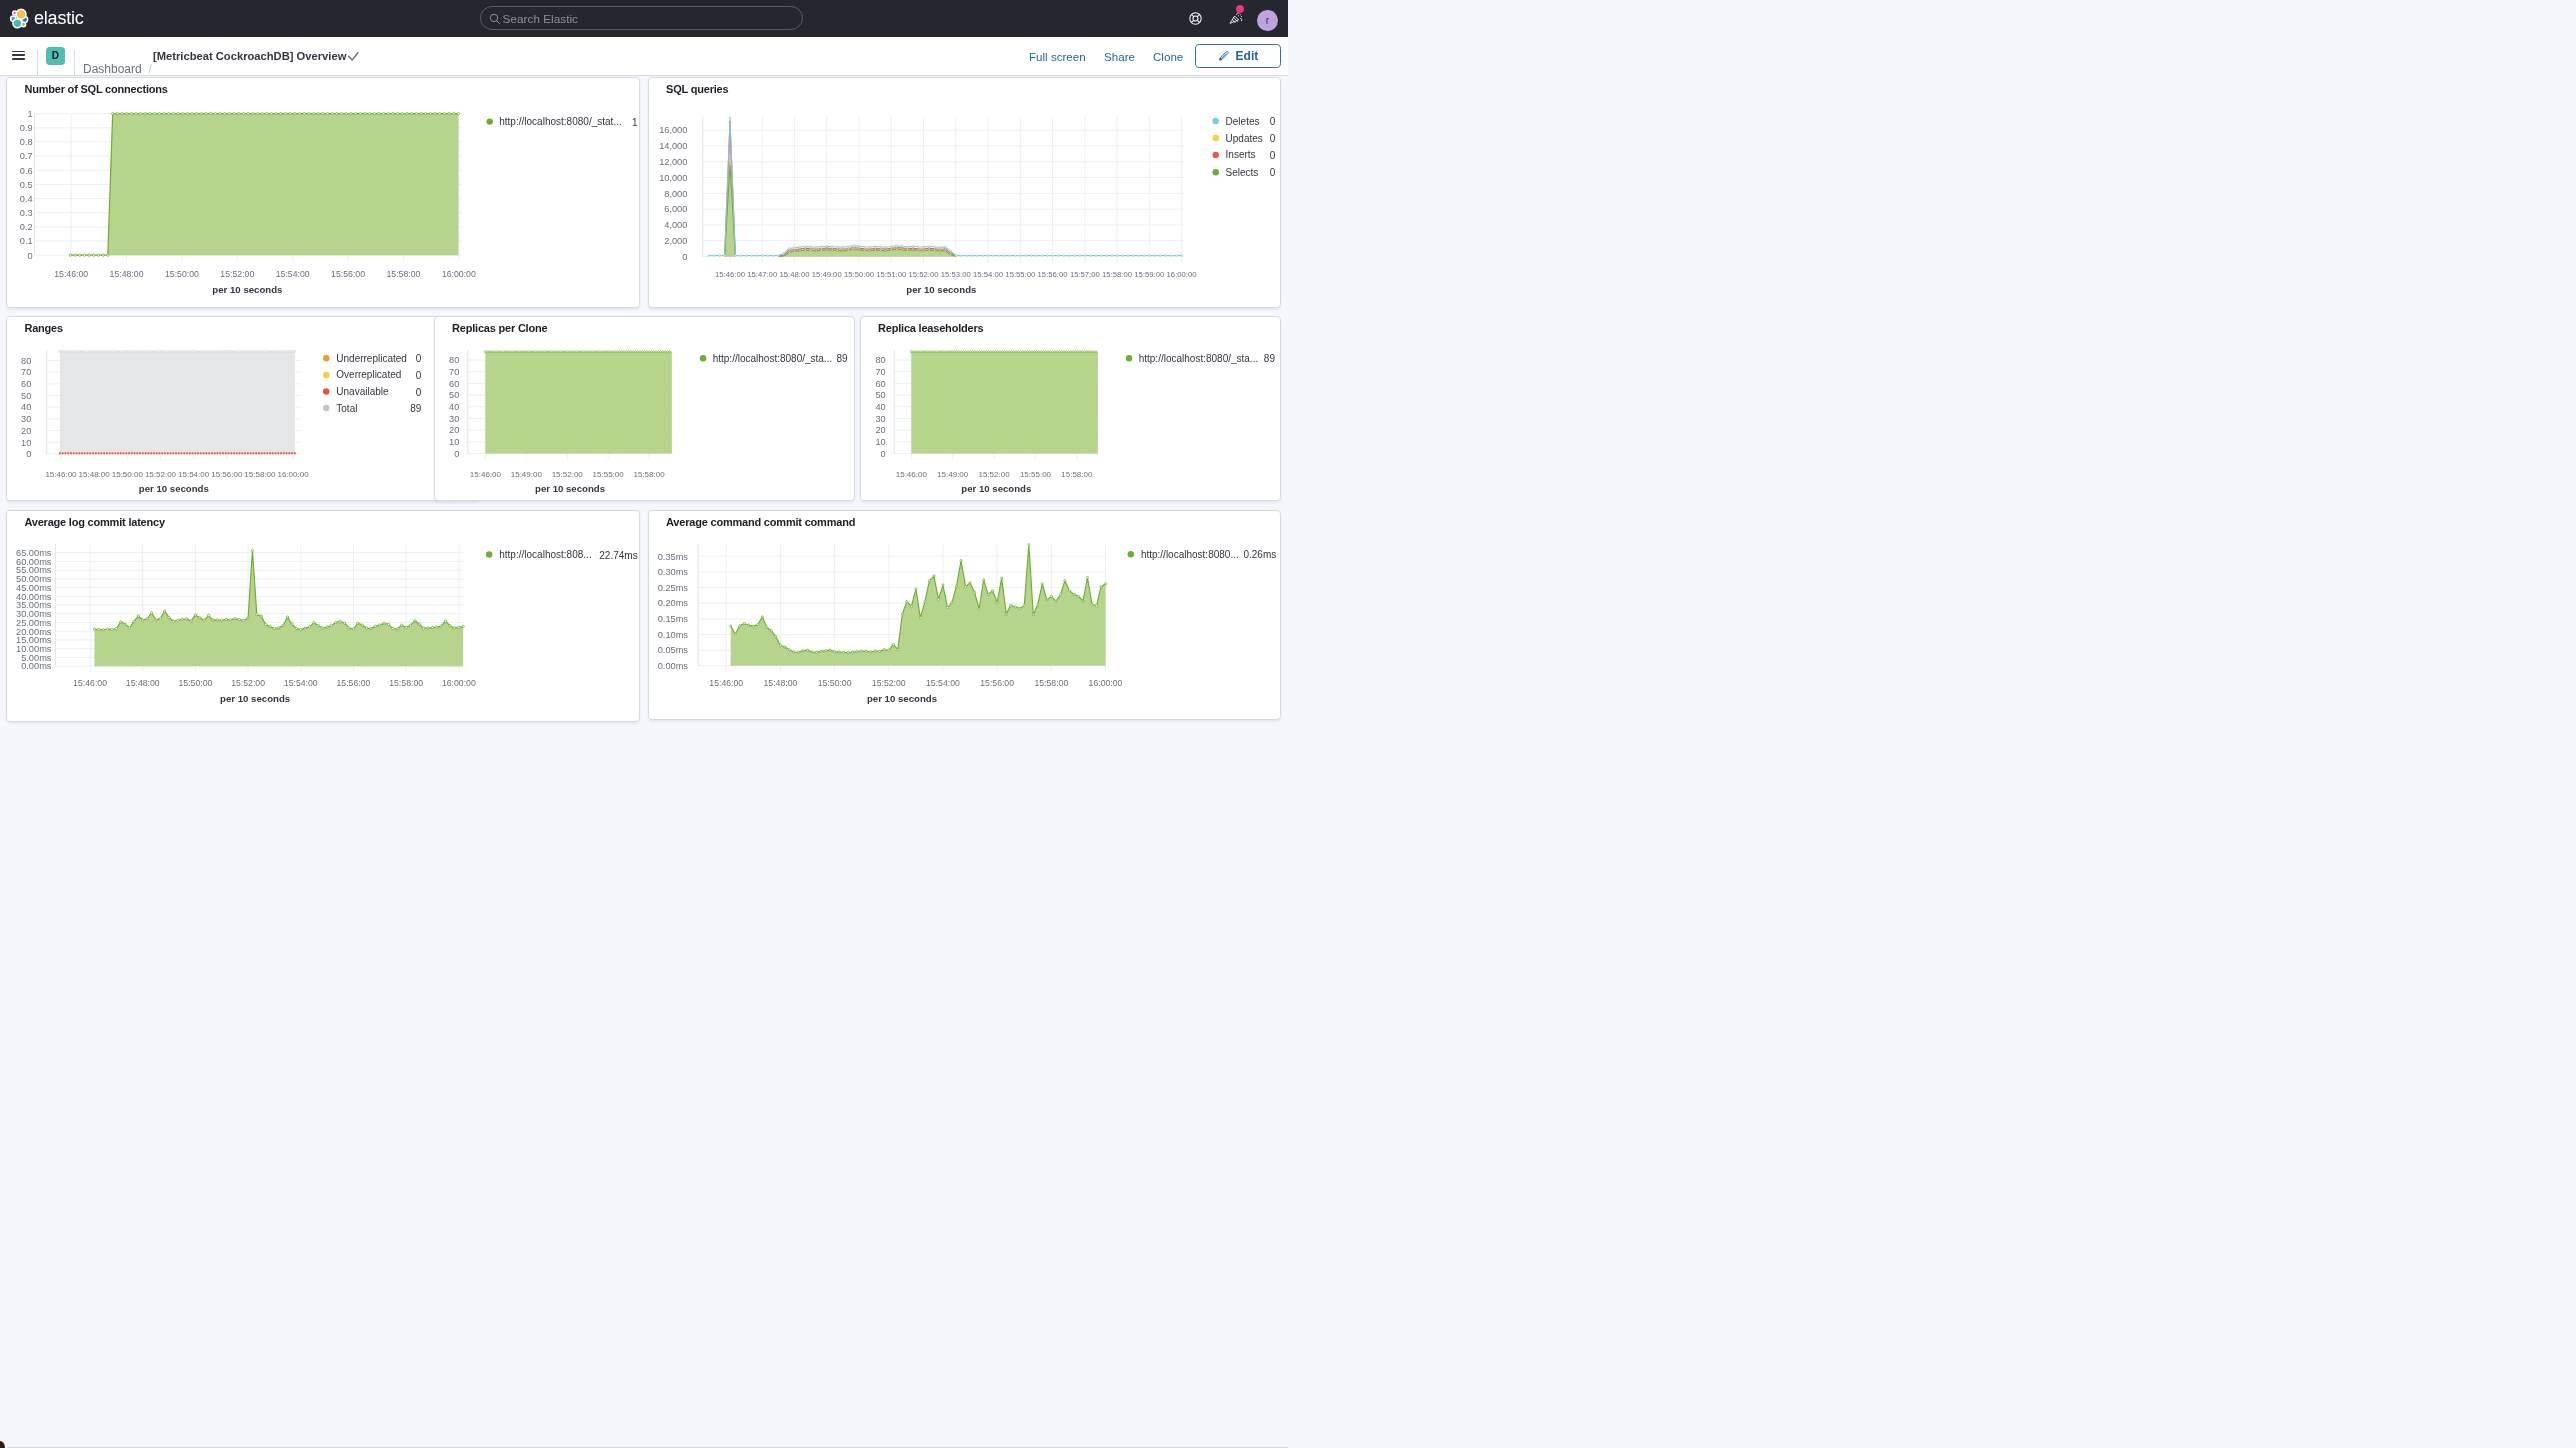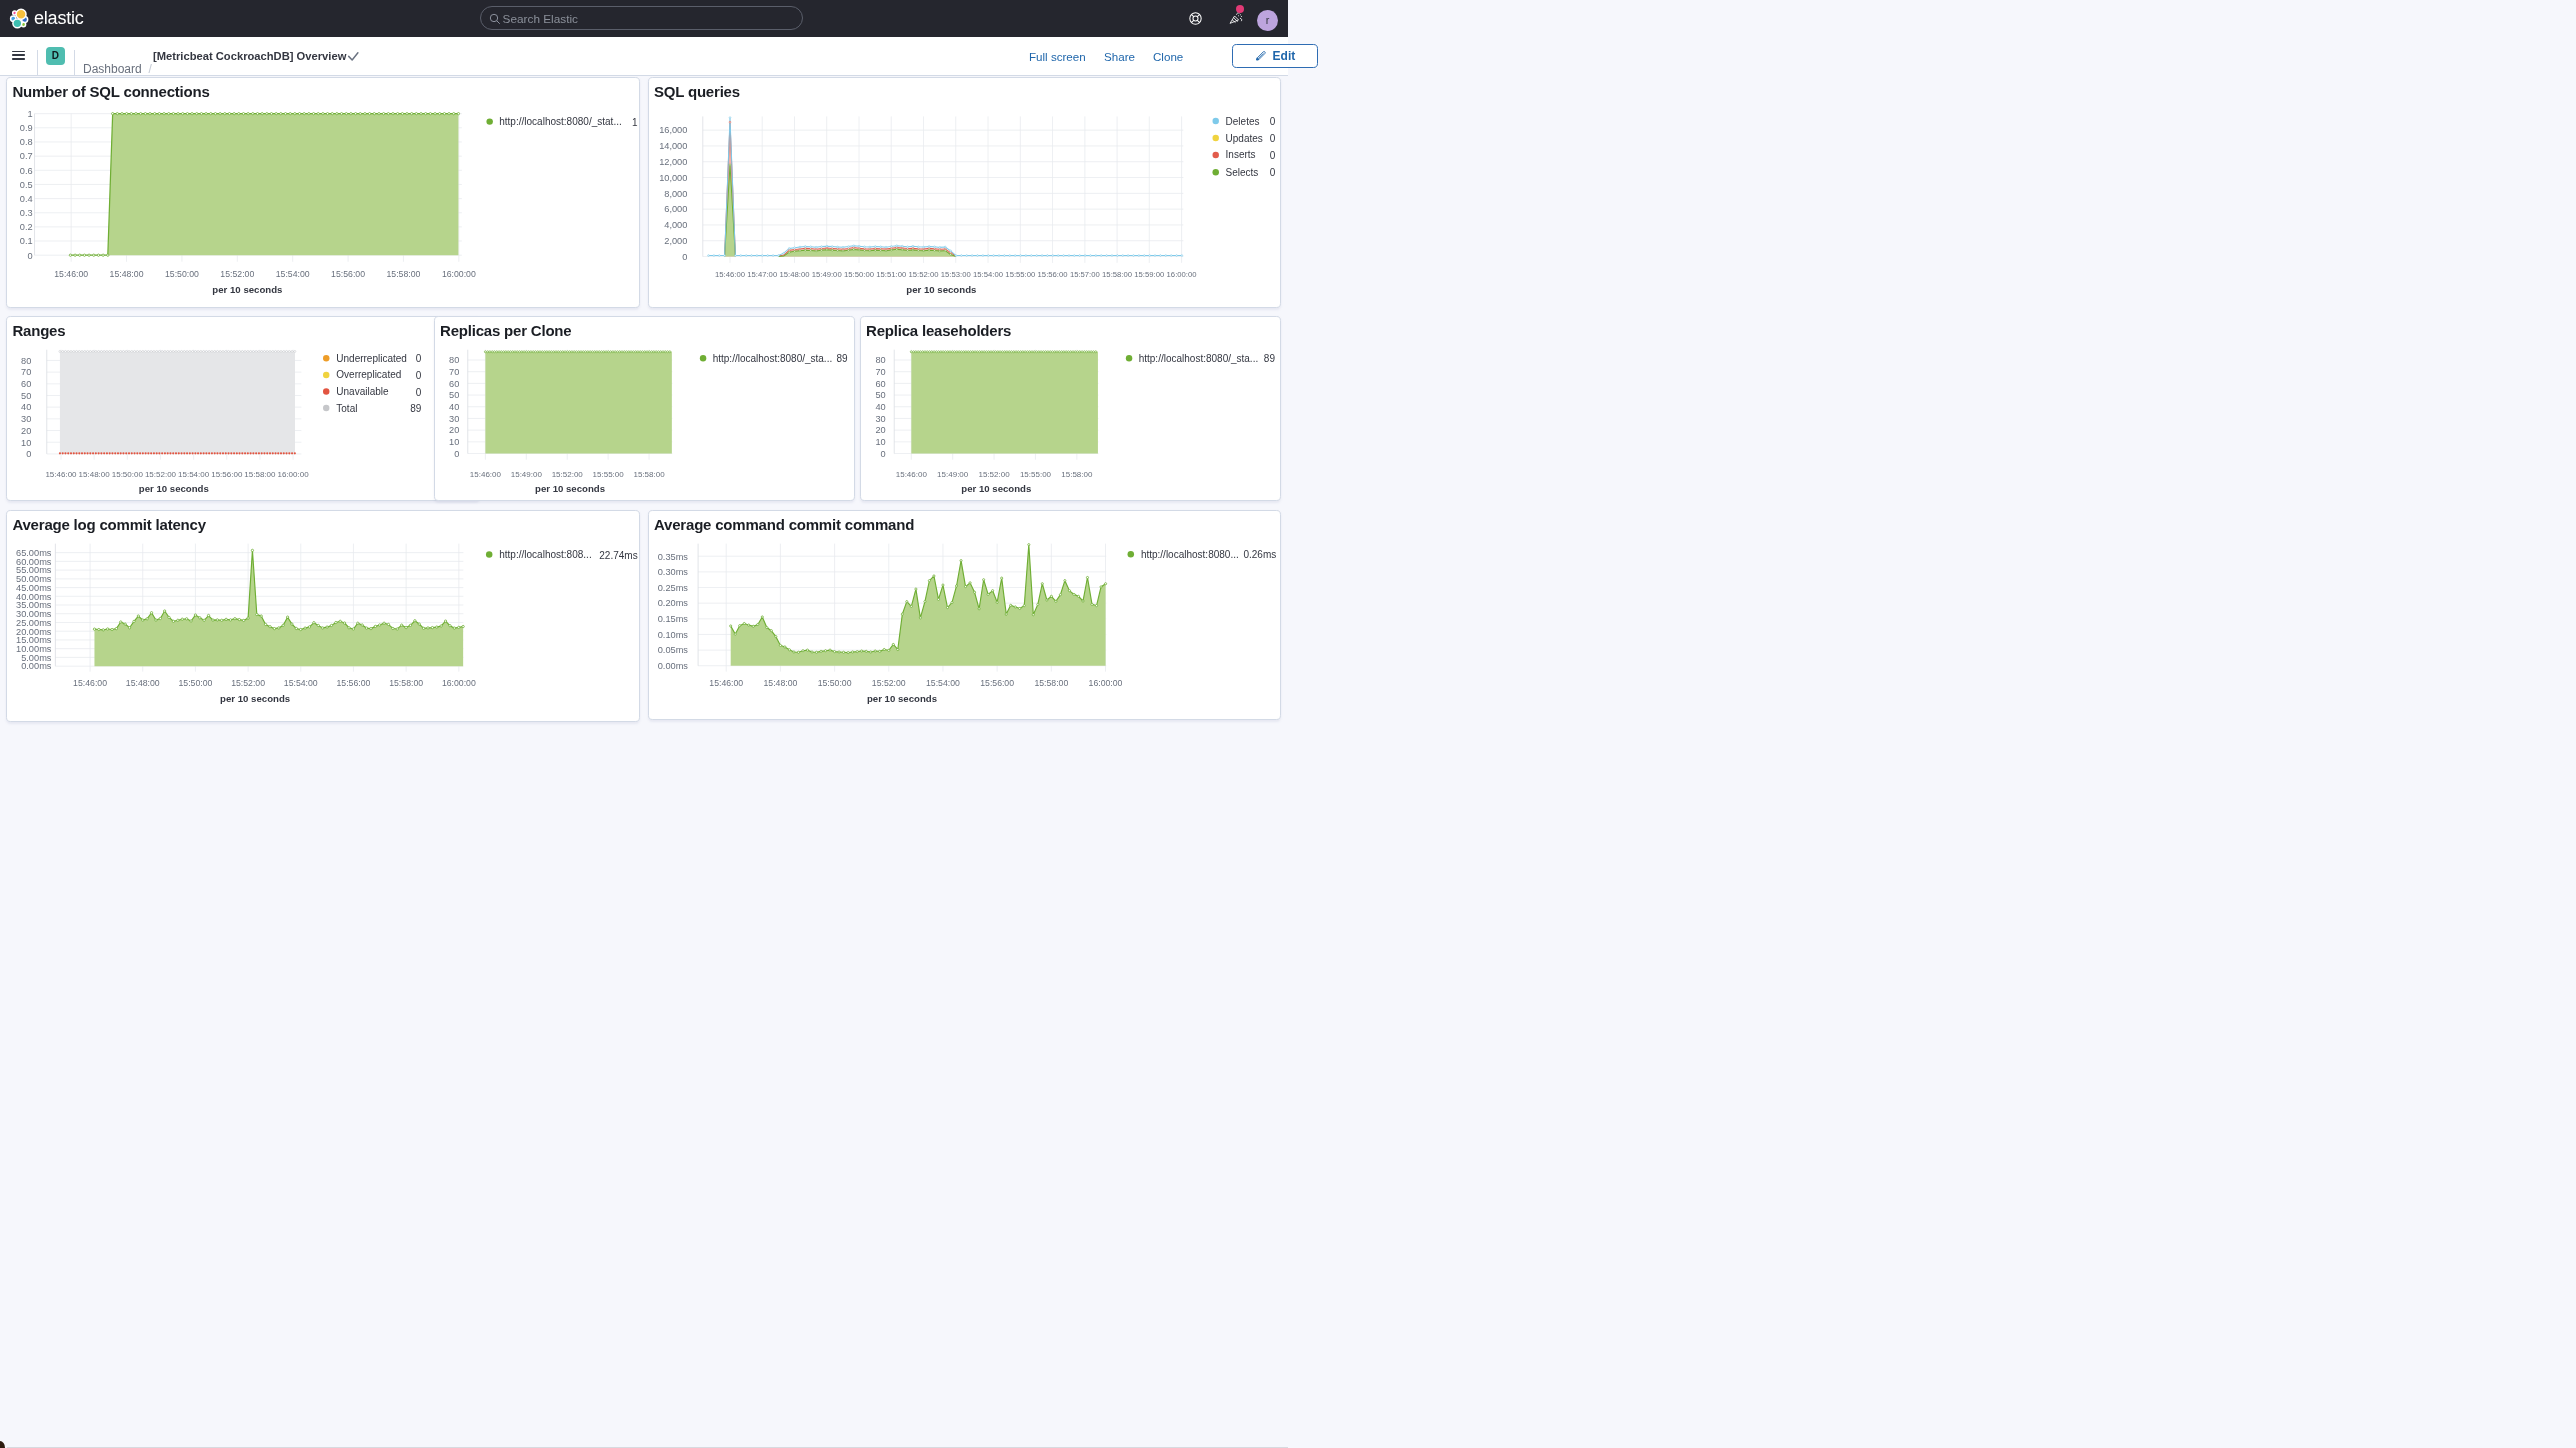--- a/index.html
+++ b/index.html
@@ -9,23 +9,23 @@
 .search .ph { position:absolute; left:21.6px; top:4.6px; font-size:11.8px; color:#8b909a; }
 .avatar { position:absolute; left:1257px; top:9.6px; width:21px; height:21px; border-radius:50%; background:#bda4de; color:#343741; font-size:10.8px; text-align:center; line-height:21px; }
 .pinkdot { position:absolute; left:1236px; top:5px; width:8.2px; height:8.2px; border-radius:50%; background:#e23a76; }
 .nav { position:absolute; left:0; top:37px; width:1288px; height:39px; background:#fff; border-bottom:1.2px solid #d3dae6; }
 .burger { position:absolute; left:12.3px; top:13.5px; width:12.3px; }
 .burger div { height:1.9px; background:#333741; margin-bottom:2.1px; border-radius:0.8px; }
 .vdiv { position:absolute; top:13px; width:0.8px; height:25px; background:#d3dae6; }
 .dtile { position:absolute; left:46px; top:9.6px; width:18.5px; height:18px; background:#4fbdb0; border-radius:3.9px; color:#10171c; font-weight:bold; font-size:10px; text-align:center; line-height:18px; }
 .crumb { position:absolute; top:25px; font-size:12px; }
 .links { position:absolute; top:12.7px; font-size:11.6px; color:#1f66ab; }
-.editbtn { position:absolute; left:1195px; top:6.8px; width:86px; height:24px; border:1.1px solid #2e6cb3; border-radius:4.6px; color:#1f66ab; font-size:12px; font-weight:600; display:flex; align-items:center; justify-content:center; background:#fff;margin-left:37px; }
+.editbtn { position:absolute; left:1195px; top:6.8px; width:86px; height:24px; border:1.1px solid #2e6cb3; border-radius:4.6px; color:#1f66ab; font-size:12px; font-weight:600; display:flex; align-items:center; justify-content:center; background:#fff; }
 .panel { position:absolute; background:#fff; border:0.8px solid #d3dae6; border-radius:4.6px; box-shadow:0 1.5px 2.3px rgba(120,135,170,0.12); }
-.ptitle { position:absolute; left:5px; top:5.4px; font-size:15px; font-weight:bold; color:#1b1e24; letter-spacing:-0.2px; }
+.ptitle { position:absolute; left:17px; top:5.4px; font-size:11px; font-weight:bold; color:#1b1e24; letter-spacing:-0.2px; }
 .blob { position:absolute; left:0; bottom:0; width:5.4px; height:7.3px; background:#2d1c10; border-top-right-radius:100% 100%; }
 .botline { position:absolute; left:7px; bottom:0; width:1281px; height:1.2px; background:#d7dae0; }
 </style></head>
 <body>
 <div class="hdr">
 <svg width="28" height="28" viewBox="0 0 36 36" style="position:absolute;left:8.5px;top:4.6px">
 <g stroke="#fff" stroke-width="1.9">
 <circle cx="7.35" cy="10.25" r="2.6" fill="#ef5098"></circle>
 <circle cx="5.45" cy="17.55" r="3.4" fill="#42a5e8"></circle>
 <circle cx="20.1" cy="18.8" r="3.9" fill="#2f6cc6"></circle>

